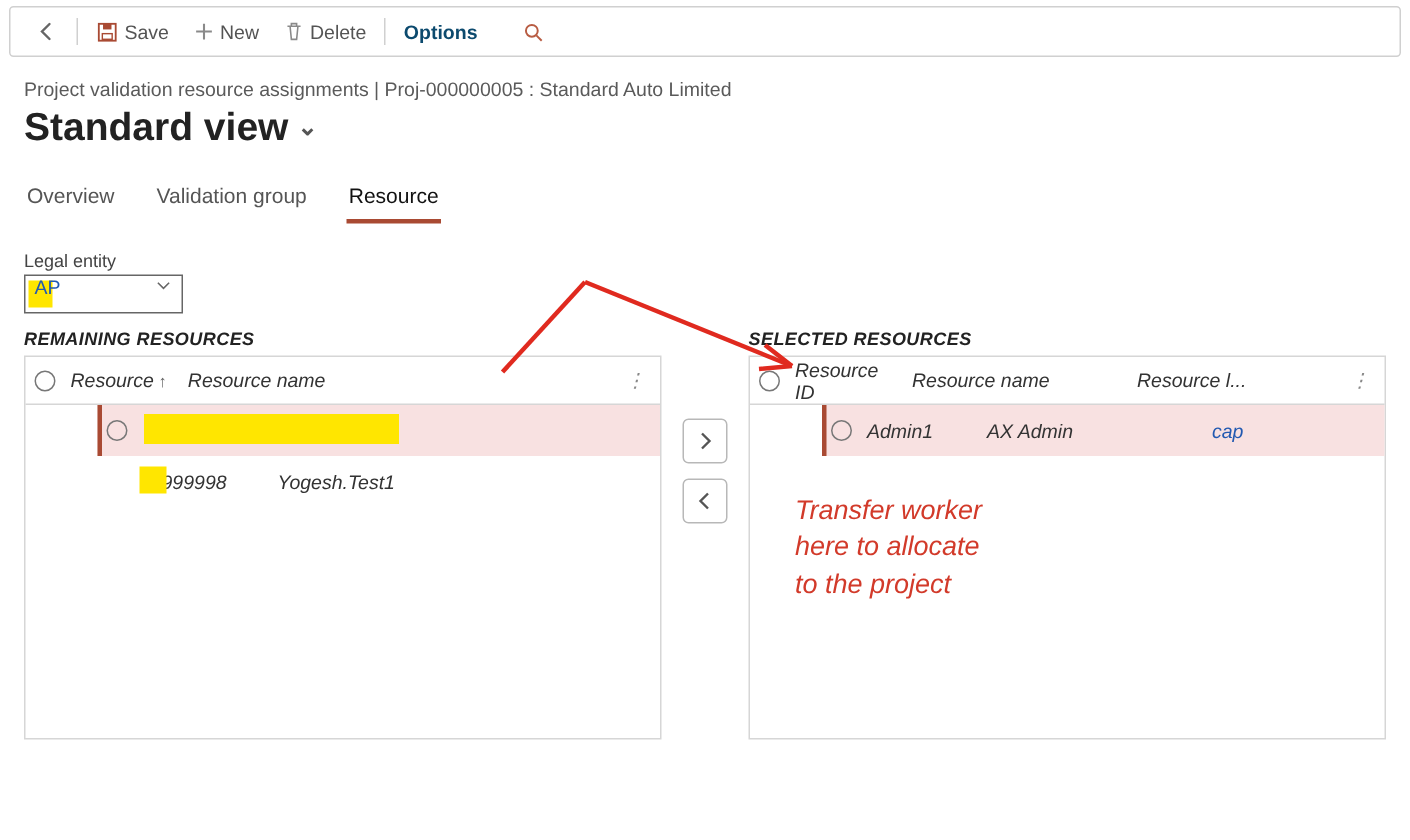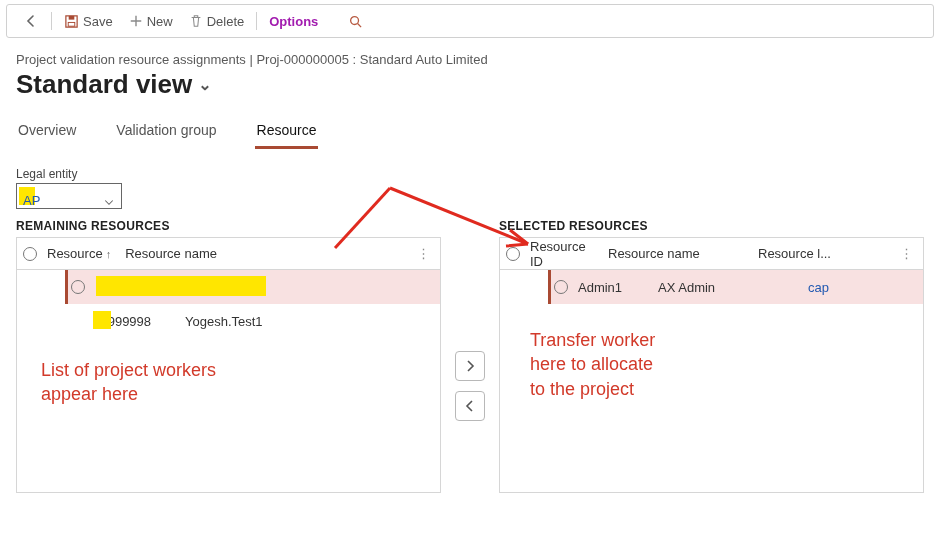--- a/index.html
+++ b/index.html
@@ -30,21 +30,21 @@
     cursor: pointer;
     color: #545454;
     font-size: 13px;
   }
   .tb-sep {
     width: 1px;
     height: 18px;
     background: #d0d0d0;
     margin: 0 4px;
   }
-  .tb-btn.options { color: #a21caf; font-weight: 600; }
+  .tb-btn.options { color: #0c4a6e; font-weight: 600; }
   .ico { display:inline-flex; }
 
   .page {
     padding: 4px 16px;
   }
   .breadcrumb {
     font-size: 13px;
     color: #5a5a5a;
     margin-bottom: 2px;
   }
@@ -54,21 +54,21 @@
     color: #222;
     display: flex;
     align-items: center;
     gap: 6px;
     margin-bottom: 16px;
   }
   .chev { font-size: 16px; color: #555; }
 
   .tabs {
     display: flex;
-    gap: 36px;
+    gap: 24px;
     border-bottom: 0;
     margin-bottom: 18px;
   }
   .tab {
     padding: 6px 2px 8px 2px;
     font-size: 14px;
     color: #555;
     cursor: pointer;
   }
   .tab.active {
@@ -77,21 +77,21 @@
     border-bottom: 3px solid #a94a33;
   }
 
   .field-label {
     font-size: 12px;
     color: #444;
     margin-bottom: 2px;
   }
   .select-wrap {
     display: inline-flex;
-    align-items: flex-end;
+    align-items: flex-start;
     border: 1px solid #666;
     height: 26px;
     padding: 0 6px 0 6px;
     min-width: 106px;
     justify-content: space-between;
     position: relative;
   }
   .select-val {
     color: #2259b1;
     font-size: 13px;
@@ -100,21 +100,22 @@
     position:absolute;
     background:#ffe600;
     left:2px; top:3px; width:16px; height:18px;
     z-index:-1;
   }
 
   .two-col {
     display: flex;
     gap: 14px;
     margin-top: 10px;
-    align-items: center;
+    align-items: flex-start;
+    font-style: italic;
   }
   .col {
     flex: 1;
   }
   .col-title {
     font-size: 12px;
     font-weight: 700;
     letter-spacing: .3px;
     margin-bottom: 4px;
     color: #222;
@@ -297,22 +298,20 @@
           <div class="yellow-block" style="left:28px;top:6px;width:170px;height:20px;"></div>
           <span class="cell-res"></span>
           <span class="cell-name"></span>
         </div>
         <div class="grid-row" style="position:relative">
           <span style="width:14px;margin-right:10px;flex:0 0 auto"></span>
           <div class="yellow-block" style="left:28px;top:7px;width:18px;height:18px;"></div>
           <span class="cell-res" style="padding-left:4px">P999998</span>
           <span class="cell-name">Yogesh.Test1</span>
         </div>
-        <div class="anno" style="left:24px; top:120px; white-space:pre;">List of project workers
-appear here</div>
       </div>
     </div>
 
     <div class="mid-btns">
       <div class="sq-btn">
         <svg width="16" height="16" viewBox="0 0 16 16">
             <path d="M6 3l5 5-5 5" stroke="#555" stroke-width="1.6" fill="none"></path>
           </svg>
       </div>
       <div class="sq-btn">

